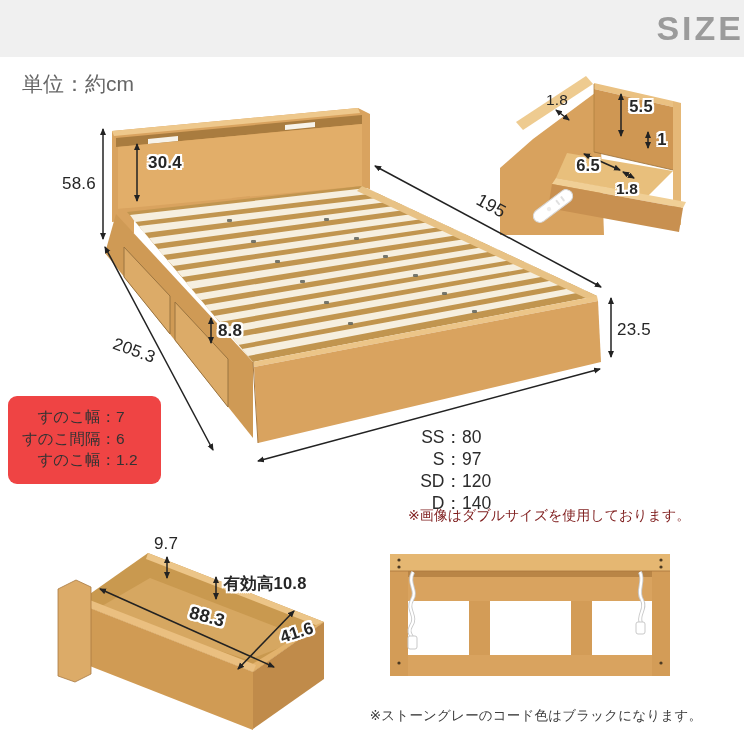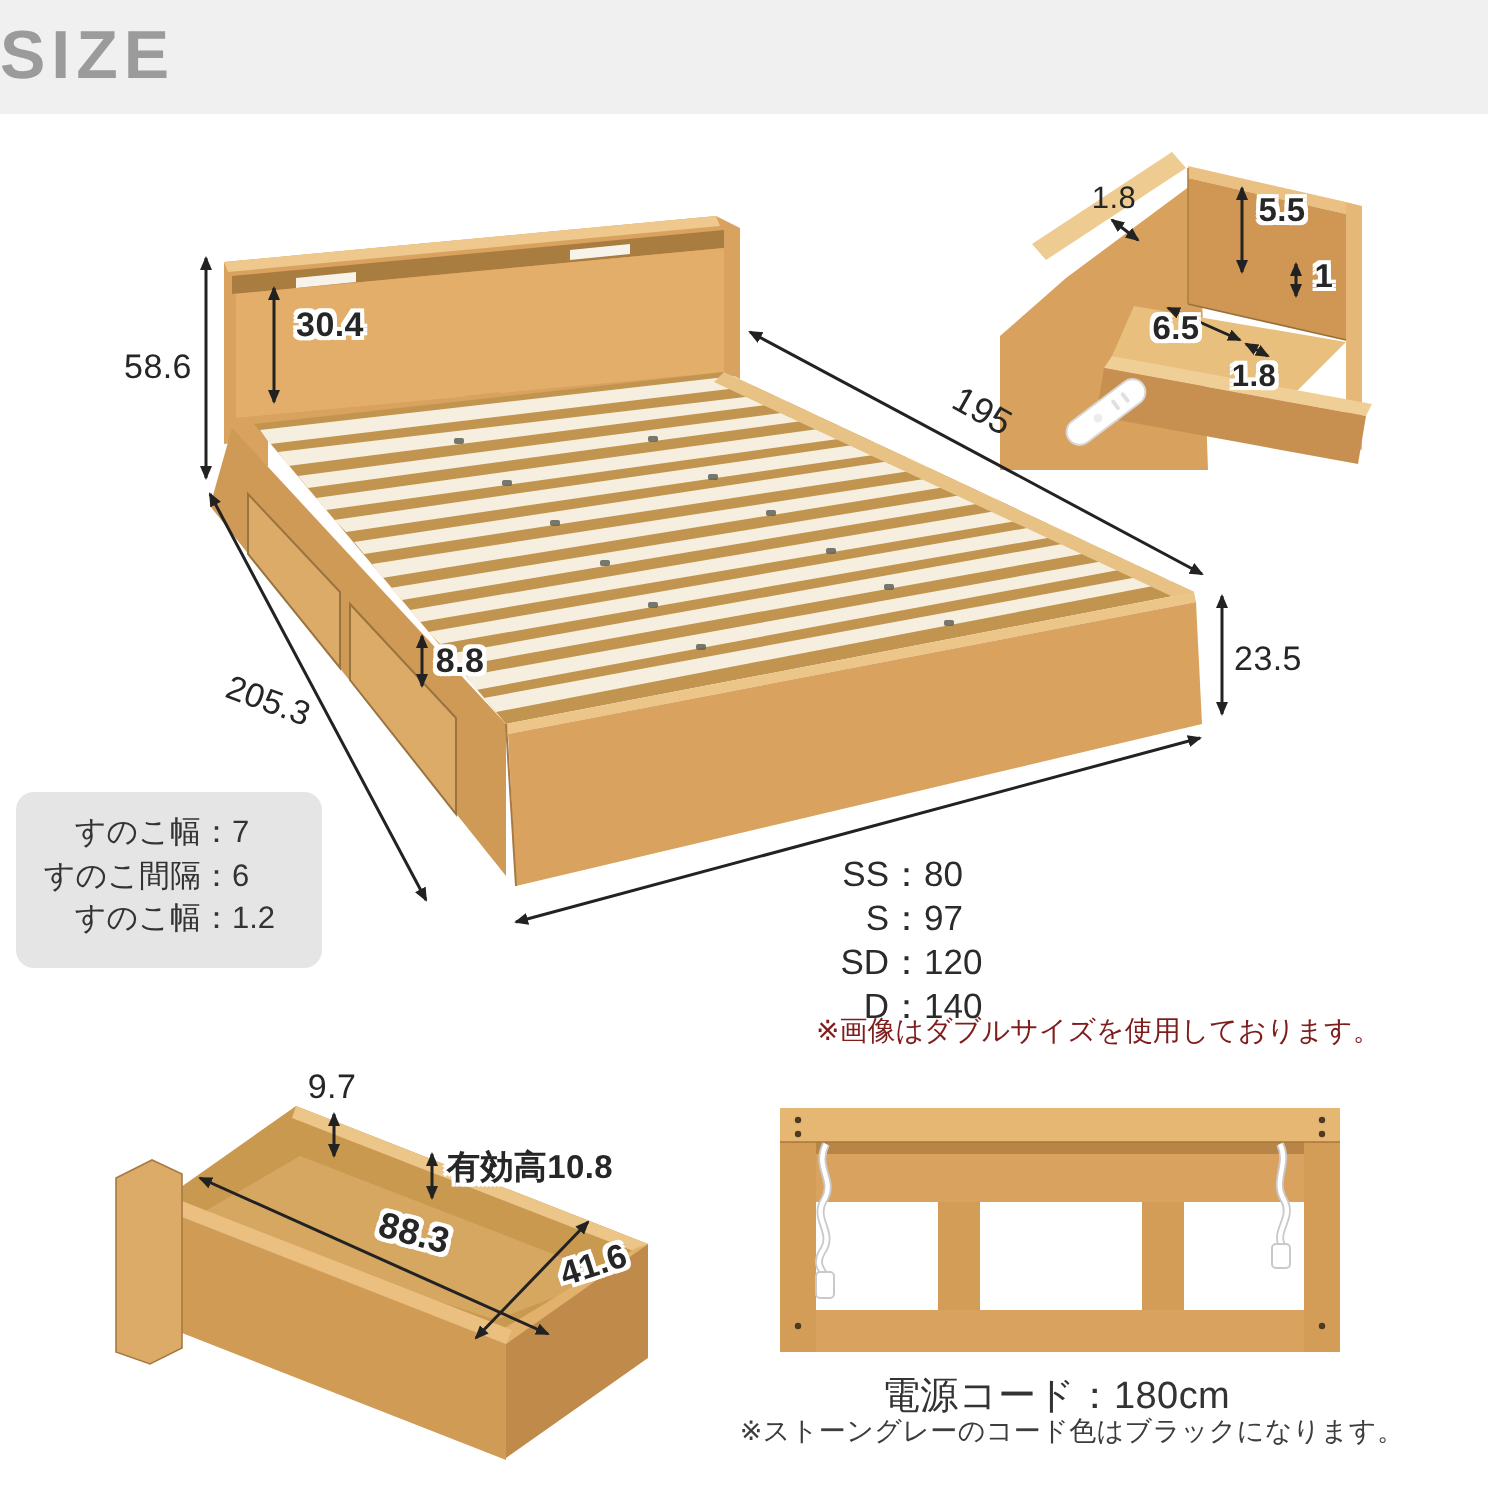--- a/index.html
+++ b/index.html
@@ -1,28 +1,28 @@
 <!DOCTYPE html>
 <html><head>
 <meta charset="utf-8">
 <style>
   html,body{margin:0;padding:0;background:#fff;width:750px;height:750px;overflow:hidden;
     font-family:"Liberation Sans","DejaVu Sans",sans-serif;}
   #stage{position:relative;width:750px;height:750px;background:#fff;}
   #banner{position:absolute;left:0;top:0;width:744px;height:57px;background:#f0f0f0;
-    display:flex;align-items:center;justify-content:flex-start;}
+    display:flex;align-items:center;justify-content:flex-end;}
   #banner .t{font-size:34px;font-weight:bold;letter-spacing:3px;color:#9b9b9b;}
   #art{position:absolute;left:0;top:0;z-index:1;}
   .lbl{position:absolute;z-index:3;transform:translate(-50%,-50%);font-size:17px;color:#262626;
     white-space:nowrap;font-weight:500;letter-spacing:.2px;}
   .tl{position:absolute;z-index:3;white-space:nowrap;}
   .halo{font-weight:600;text-shadow:-2px -2px 0 #fff,2px -2px 0 #fff,-2px 2px 0 #fff,2px 2px 0 #fff,
     -2px 0 0 #fff,2px 0 0 #fff,0 -2px 0 #fff,0 2px 0 #fff,-1px -1px 0 #fff,1px 1px 0 #fff;}
   #unit-note{left:22px;top:70px;font-size:21px;color:#666;}
-  #slat-box{position:absolute;z-index:3;left:8px;top:396px;width:153px;height:88px;background:#e5e5e5;
+  #slat-box{position:absolute;z-index:3;left:8px;top:396px;width:153px;height:88px;background:#ef4444;
     border-radius:9px;font-size:15.5px;color:#333;padding-top:10px;box-sizing:border-box;line-height:21.5px;}
   .slat-row .sl{display:inline-block;width:108px;text-align:right;}
   .slat-row .sv{display:inline-block;text-align:left;}
   #size-list{position:absolute;z-index:3;left:396px;top:426px;font-size:17.5px;color:#2b2b2b;line-height:22px;}
   .size-row .kl{display:inline-block;width:66px;text-align:right;}
   .size-row .kv{display:inline-block;text-align:left;}
   #size-note{left:408px;top:507px;font-size:14px;color:#7f1d1d;}
   #cord-label{left:528px;top:698px;font-size:19px;color:#333;}
   #cord-note{left:536px;top:716px;font-size:13.5px;color:#3d3d3d;}
 </style>
@@ -167,20 +167,21 @@
       <line x1="648" y1="132" x2="648" y2="148" marker-start="url(#ah)" marker-end="url(#ah)"></line>
       <line x1="584" y1="154" x2="620" y2="170" marker-start="url(#ah)" marker-end="url(#ah)"></line>
       <line x1="623" y1="172" x2="634" y2="178" marker-start="url(#ah)" marker-end="url(#ah)"></line>
       <line x1="167" y1="557" x2="167" y2="578" marker-start="url(#ah)" marker-end="url(#ah)"></line>
       <line x1="216" y1="577" x2="216" y2="599" marker-start="url(#ah)" marker-end="url(#ah)"></line>
       <line x1="100" y1="589" x2="274" y2="667" marker-start="url(#ah)" marker-end="url(#ah)"></line>
       <line x1="238" y1="669" x2="294" y2="611" marker-start="url(#ah)" marker-end="url(#ah)"></line>
     </g>
   </svg>
 
+  <div id="unit-note" class="tl">単位：約cm</div>
 
   <div class="lbl" style="left:79px;top:184px;">58.6</div>
   <div class="lbl halo" style="left:165px;top:163px;">30.4</div>
   <div class="lbl" style="left:491px;top:206px;transform:translate(-50%,-50%) rotate(29deg);font-size:18px;">195</div>
   <div class="lbl halo" style="left:230px;top:331px;">8.8</div>
   <div class="lbl" style="left:134px;top:351px;transform:translate(-50%,-50%) rotate(20deg);">205.3</div>
   <div class="lbl" style="left:634px;top:330px;">23.5</div>
 
   <div class="lbl" style="left:557px;top:100px;font-size:15.5px;">1.8</div>
   <div class="lbl halo" style="left:641px;top:106px;font-size:16.5px;">5.5</div>
@@ -201,15 +202,14 @@
 
   <div id="size-list">
     <div class="size-row"><span class="kl">SS：</span><span class="kv">80</span></div>
     <div class="size-row"><span class="kl">S：</span><span class="kv">97</span></div>
     <div class="size-row"><span class="kl">SD：</span><span class="kv">120</span></div>
     <div class="size-row"><span class="kl">D：</span><span class="kv">140</span></div>
   </div>
 
   <div id="size-note" class="tl">※画像はダブルサイズを使用しております。</div>
 
-  <div id="cord-label" class="lbl">電源コード：180cm</div>
   <div id="cord-note" class="lbl">※ストーングレーのコード色はブラックになります。</div>
 </div>
 
 </body></html>

